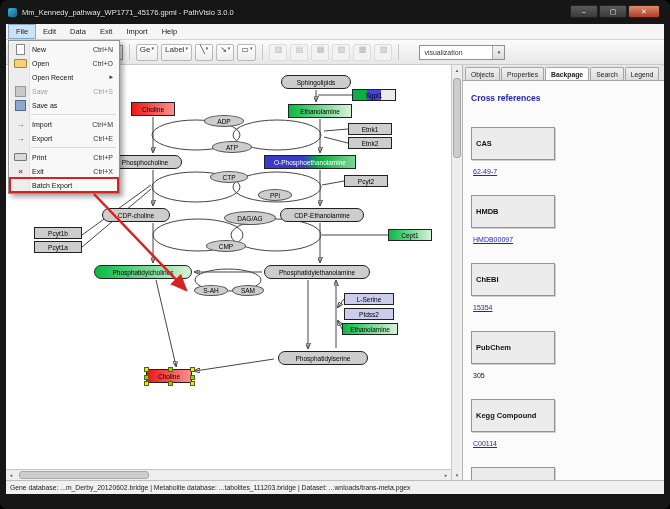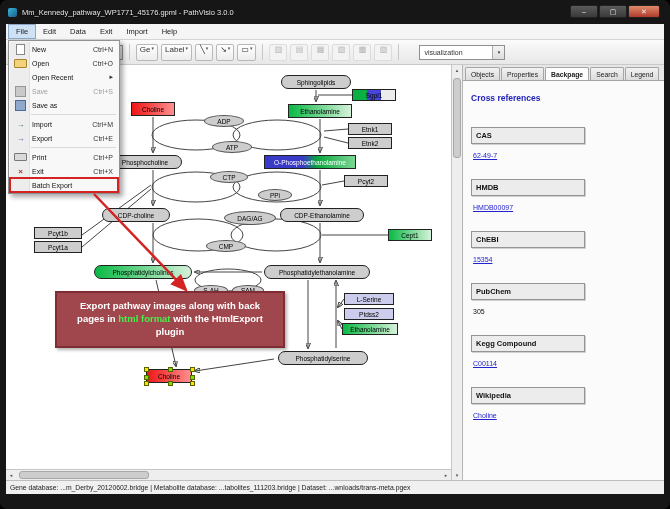--- a/index.html
+++ b/index.html
@@ -65,21 +65,21 @@
   .vthumb { position:absolute; top:13px; left:1px; width:8px; height:80px; background:#cdcdcd; border:1px solid #a8a8a8; border-radius:3px; }
 
   
   .sidebar { width:202px; background:#f2f2f2; border-left:1px solid #b5b5b5; display:flex; flex-direction:column; }
   .tabs { display:flex; height:16px; background:#e6e6e6; border-bottom:1px solid #a5a5a5; padding:2px 0 0 2px; gap:1px; }
   .tab { padding:0 5px; display:flex; align-items:center; border:1px solid #a5a5a5; border-bottom:none; background:linear-gradient(#f2f2f2,#dcdcdc); border-radius:2px 2px 0 0; font-size:6.8px; color:#222; }
   .tab.active { background:#fcfcfc; font-weight:bold; }
   .sidebar-content { flex:1; background:#fbfbfb; padding:12px 8px 4px 8px; overflow:hidden; }
   .xref-title { color:#2222bb; font-weight:bold; font-size:8.5px; margin-bottom:24px; }
   .xref-section { margin-bottom:17px; }
-  .xref-header { width:114px; background:#ececec; border:1px solid #949494; padding:3px 4px; font-weight:bold; font-size:7.5px; color:#111; box-shadow:1px 1px 0 #d0d0d0; }
+  .xref-header { width:84px; background:#ececec; border:1px solid #949494; padding:11px 4px; font-weight:bold; font-size:7.5px; color:#111; box-shadow:1px 1px 0 #d0d0d0; }
   .xref-link { display:inline-block; margin:5px 0 0 2px; color:#2222cc; text-decoration:underline; font-size:7px; }
   .xref-value { display:inline-block; margin:5px 0 0 2px; color:#111; font-size:7px; }
 
   .statusbar { height:14px; border-top:1px solid #bdbdbd; background:#f0f0f0; display:flex; align-items:center; padding:0 4px; font-size:6.8px; color:#1a1a1a; white-space:nowrap; overflow:hidden; }
 
   
   .filemenu { position:absolute; left:8px; top:40px; width:112px; background:#f8f8f8; border:1px solid #919191; box-shadow:3px 3px 5px rgba(0,0,0,.35); z-index:50; padding:1px; }
   .filemenu::before { content:''; position:absolute; left:1px; top:1px; bottom:1px; width:19px; background:#ededed; border-right:1px solid #e0e0e0; }
   .mrow { position:relative; display:flex; align-items:center; height:14px; font-size:7px; padding:0 5px 0 2px; color:#111; }
   .mrow.disabled { color:#9d9d9d; }
@@ -205,23 +205,20 @@
               <path d="M346,30 L312,30"></path>
               <path d="M342,64 L318,66"></path>
               <path d="M342,78 L318,72"></path>
               <path d="M338,116 L316,120"></path>
               <path d="M382,170 L316,170"></path>
               <path d="M76,170 L145,120"></path>
               <path d="M76,182 L145,124"></path>
               <path d="M338,234 L332,242" marker-end="url(#arrowhead)"></path>
               <path d="M336,264 L332,256" marker-end="url(#arrowhead)"></path>
             </svg>
-          <div class="annotation">
-            <span><span>Export pathway images along with back pages in </span><span class="hl">html format</span><span> with the HtmlExport plugin</span></span>
-          </div>
         <div class="node rounded gray" style="left: 275px; top: 10px; width: 70px; height: 14px;">Sphingolipids</div>
             <div class="node rect mixed" style="left: 346px; top: 24px; width: 44px; height: 12px;">Sgpl1</div>
             <div class="node rect red" style="left: 125px; top: 37px; width: 44px; height: 14px;">Choline</div>
             <div class="node rect green" style="left: 282px; top: 39px; width: 64px; height: 14px;">Ethanolamine</div>
             <div class="node rect gray" style="left: 342px; top: 58px; width: 44px; height: 12px;">Etnk1</div>
             <div class="node rect gray" style="left: 342px; top: 72px; width: 44px; height: 12px;">Etnk2</div>
             <div class="node ellipse gray" style="left: 198px; top: 50px; width: 40px; height: 12px;">ADP</div>
             <div class="node ellipse gray" style="left: 206px; top: 76px; width: 40px; height: 12px;">ATP</div>
             <div class="node rounded gray" style="left: 102px; top: 90px; width: 74px; height: 14px;">Phosphocholine</div>
             <div class="node rect bluegreen" style="left: 258px; top: 90px; width: 92px; height: 14px;">O-Phosphoethanolamine</div>

